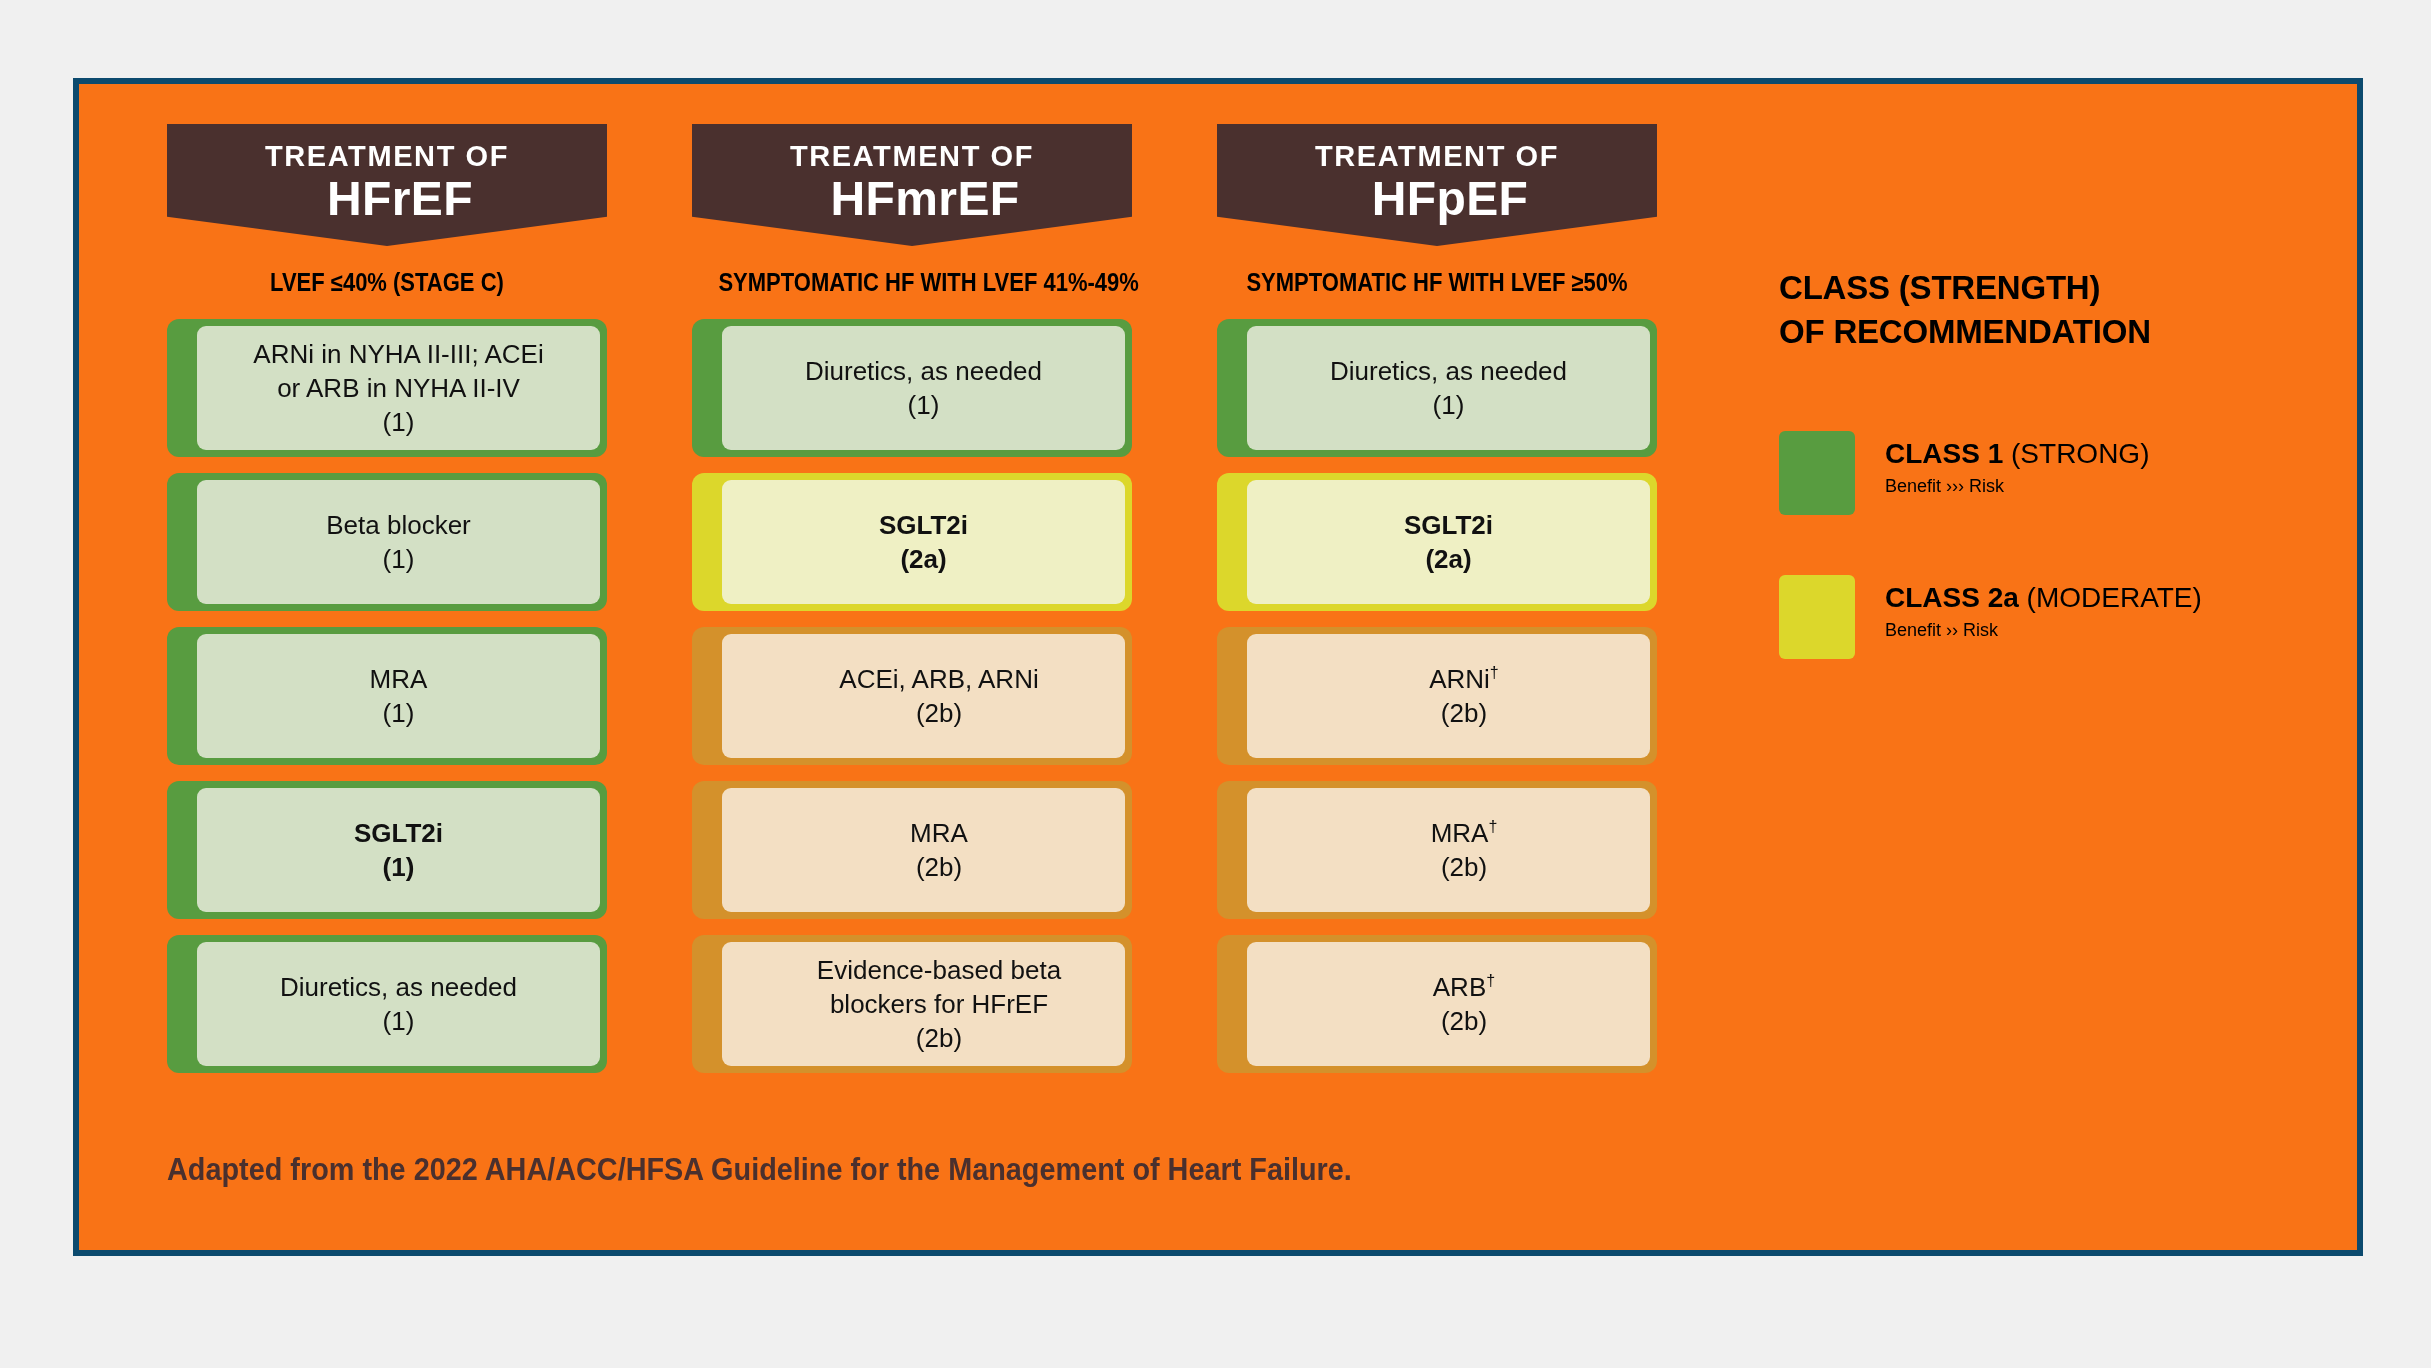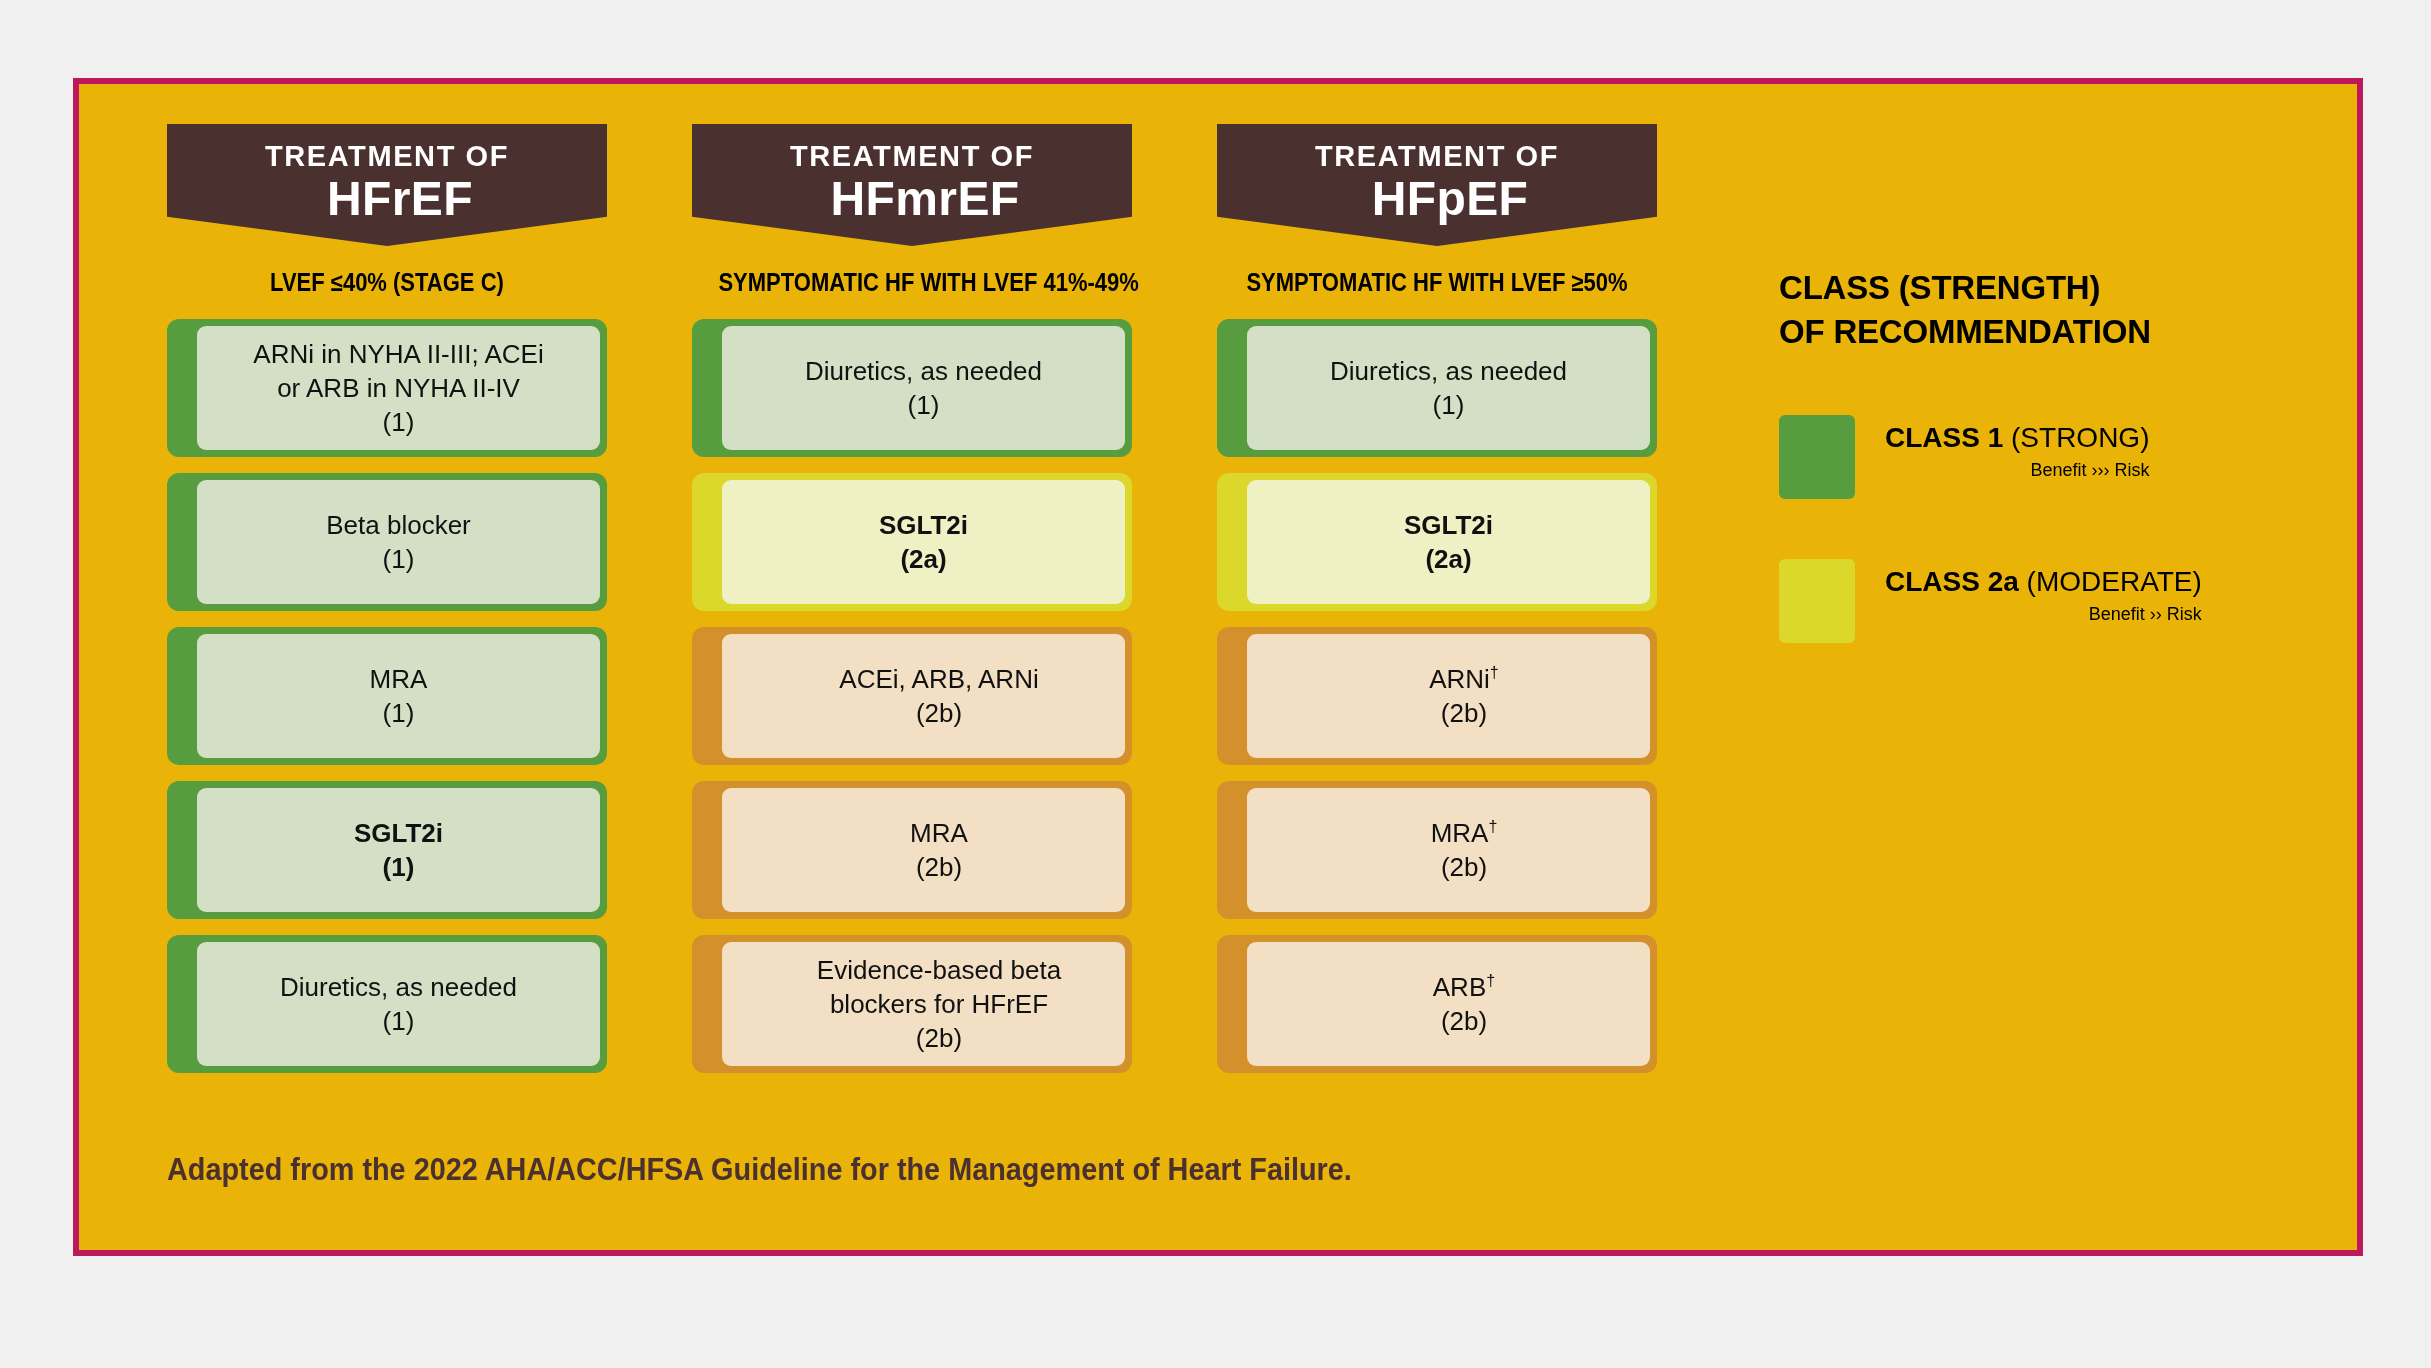--- a/index.html
+++ b/index.html
@@ -10,22 +10,22 @@
     background: #F0F0F0;
     font-family: "Liberation Sans", sans-serif;
   }
 
   #frame {
     position: absolute;
     left: 73px;
     top: 78px;
     width: 2290px;
     height: 1178px;
-    background: #eab308;
-    border: 6px solid #be185d;
+    background: #f97316;
+    border: 6px solid #0c4a6e;
   }
 
   
   #columns {
     position: absolute;
     left: 0;
     top: 0;
     width: 1660px;
     height: 100%;
   }
@@ -124,21 +124,21 @@
     width: 540px;
   }
   .legend-title {
     font-size: 33px;
     font-weight: bold;
     color: #000000;
     line-height: 1.32;
     letter-spacing: -0.2px;
     font-stretch: condensed;
   }
-  .legend-list { margin-top: 62px; text-align: right; }
+  .legend-list { margin-top: 78px; }
   .legend-item {
     display: flex;
     align-items: flex-start;
     margin-bottom: 60px;
   }
   .swatch {
     width: 76px;
     height: 84px;
     border-radius: 6px;
     flex: 0 0 auto;

